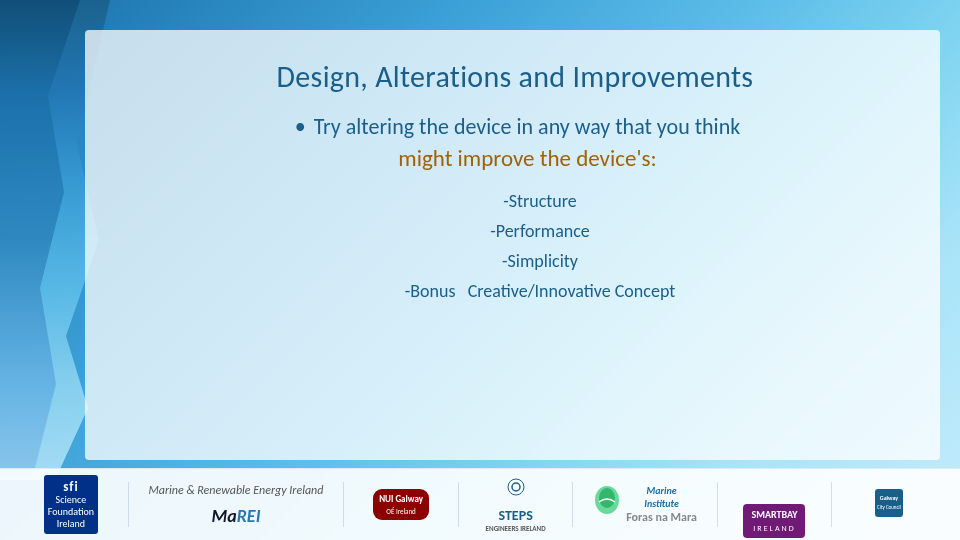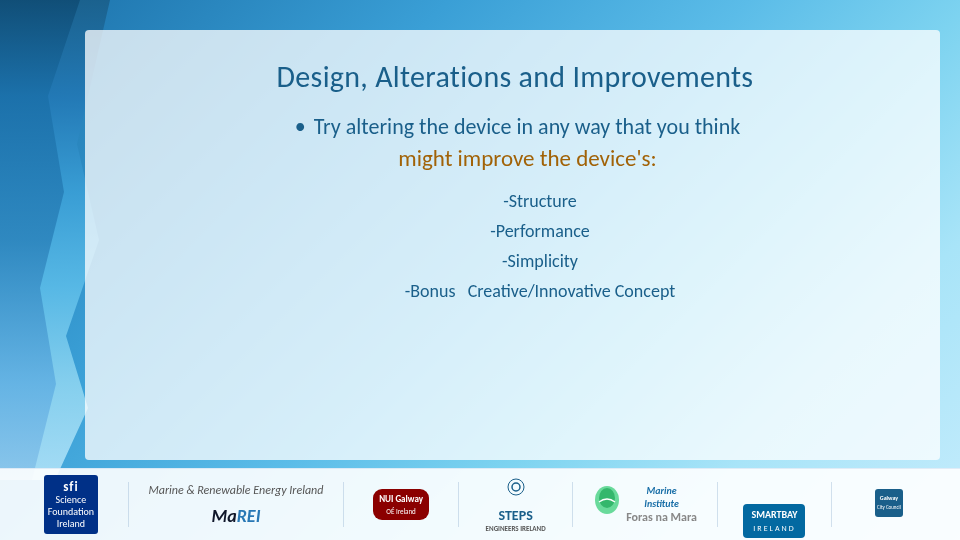--- a/index.html
+++ b/index.html
@@ -178,21 +178,21 @@
       color: #1a6fa8;
       font-size: 10px;
       font-style: italic;
       font-weight: bold;
       text-align: center;
       line-height: 1.3;
     }
 
     
     .logo-smartbay {
-      background: #0369a1;
+      background: #701a75;
       color: white;
       font-size: 10px;
       font-weight: bold;
       padding: 4px 8px;
       border-radius: 4px;
       text-align: center;
       line-height: 1.3;
       margin-top: 32px;
     }
 

